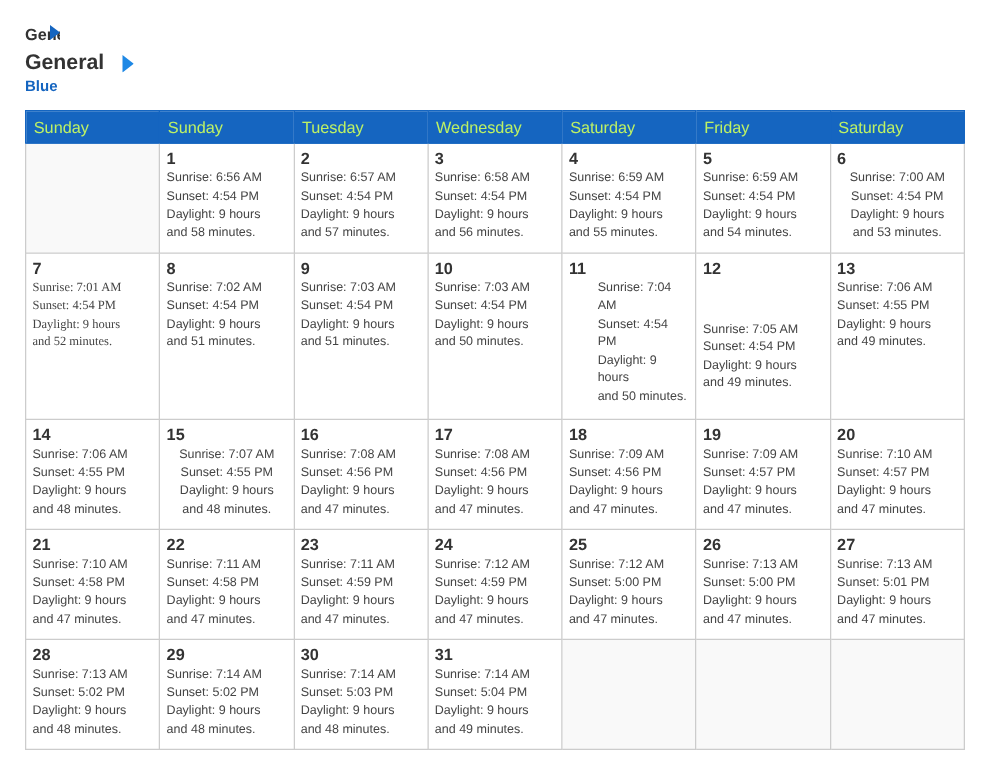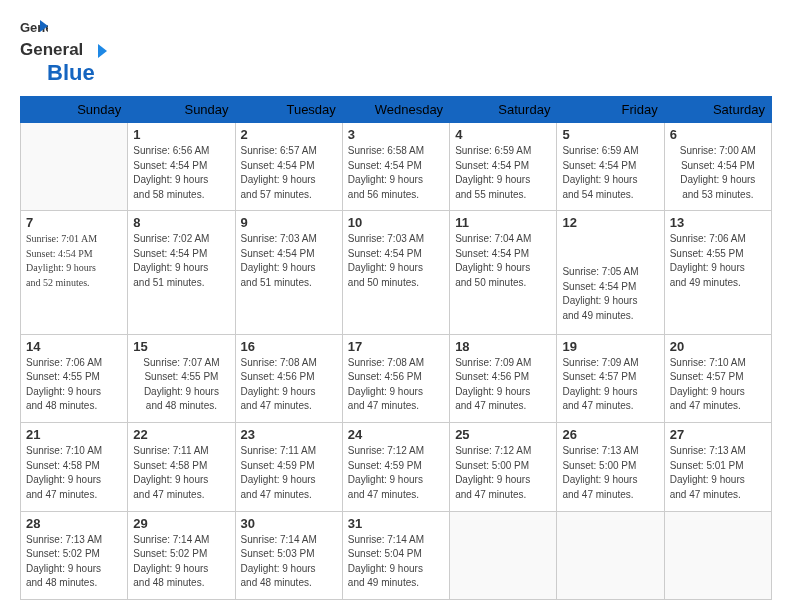--- a/index.html
+++ b/index.html
@@ -46,22 +46,22 @@
     }
     .calendar {
       flex: 1;
       border: 1px solid #ccc;
       border-collapse: collapse;
       width: 100%;
       table-layout: fixed;
     }
     .calendar th {
       background: #1565c0;
-      color: #000000;
-      text-align: right;
+      color: #bef264;
+      text-align: left;
       padding: 5px 6px;
       font-size: 13px;
       font-weight: normal;
       border: 1px solid #1565c0;
     }
     .calendar td {
       border: 1px solid #ccc;
       vertical-align: top;
       padding: 4px 5px;
       font-size: 10.5px;
@@ -100,21 +100,21 @@
           <polygon points="20,2 28,8 20,14" fill="#1565c0"></polygon>
         </svg>
       </div>
       <div>
         <span style="font-size:17px;font-weight:bold;color:#333;">General</span>
         <svg width="18" height="14" viewBox="0 0 18 14" style="vertical-align:middle;margin-left:1px;">
           <polygon points="9,0 18,7 9,14" fill="#1e88e5"></polygon>
         </svg>
       </div>
       <div>
-        <span style="font-size:22px;font-weight:bold;color:#1565c0;margin-left:27px;">Blue</span>
+        <span style="font-size:12px;font-weight:bold;color:#1565c0;">Blue</span>
       </div>
     </div>
     <div class="month-title"></div>
   </div>
   <div class="subtitle"></div>
 
   <table class="calendar">
     <thead>
       <tr>
       <th>Sunday</th>
@@ -196,21 +196,21 @@
           </td>
           <td>
             <span class="day-num">10</span>
             <div class="day-info" style="white-space: pre-line;">Sunrise: 7:03 AM
 Sunset: 4:54 PM
 Daylight: 9 hours
 and 50 minutes.</div>
           </td>
           <td>
             <span class="day-num">11</span>
-            <div class="day-info" style="white-space: pre-line;">Sunrise: 7:04 AM
+            <div class="day-info" style="white-space: pre-line; margin-left: 23px;">Sunrise: 7:04 AM
 Sunset: 4:54 PM
 Daylight: 9 hours
 and 50 minutes.</div>
           </td>
           <td>
             <span class="day-num">12</span>
             <div class="day-info" style="white-space: pre-line; margin-top: 35px;">Sunrise: 7:05 AM
 Sunset: 4:54 PM
 Daylight: 9 hours
 and 49 minutes.</div>

